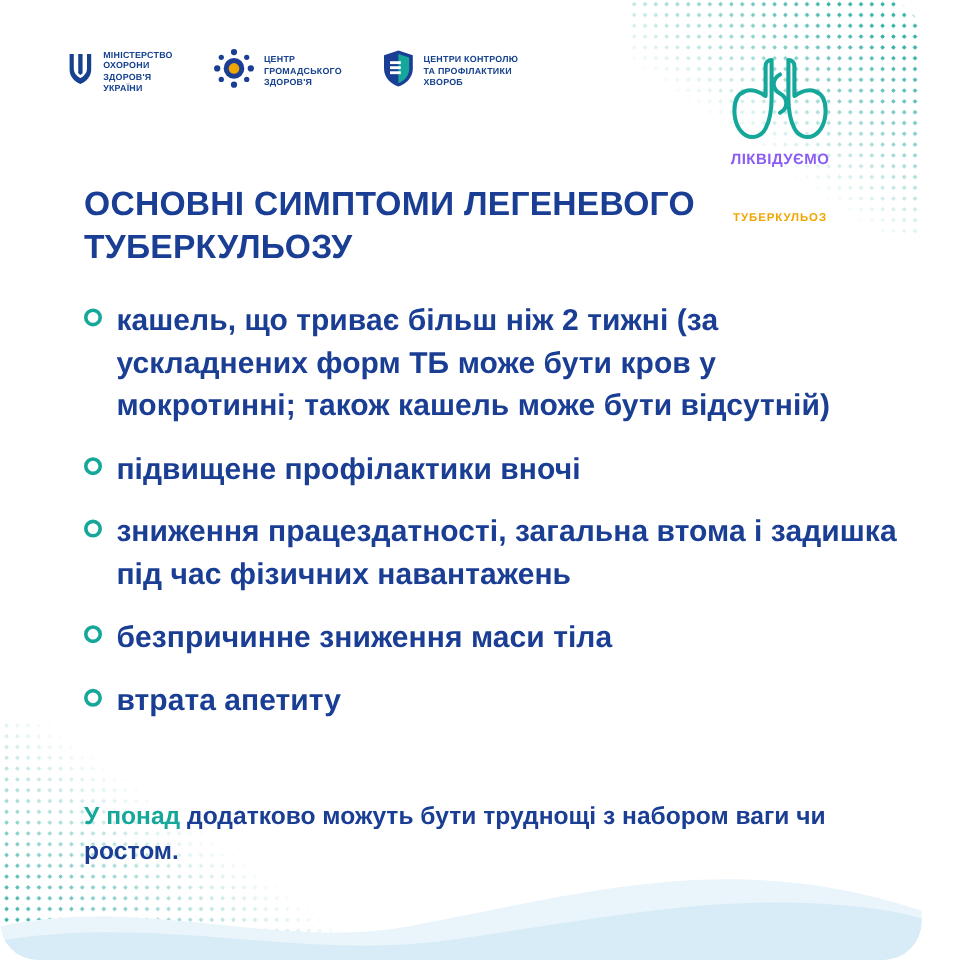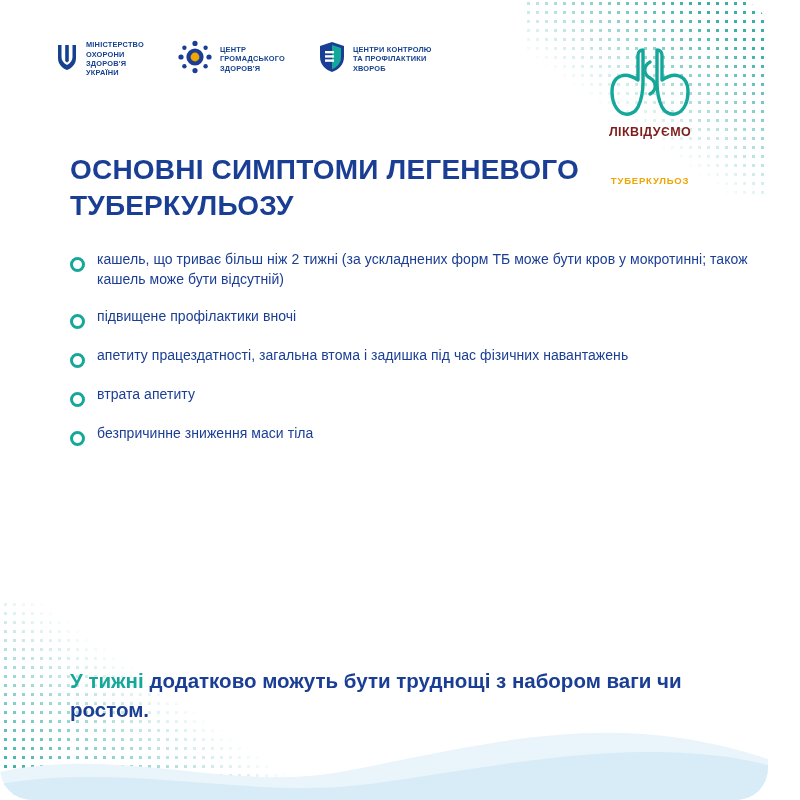--- a/index.html
+++ b/index.html
@@ -92,21 +92,21 @@
     top: 44px;
     right: 54px;
     width: 128px;
     text-align: center;
   }
   .campaign-title {
     margin-top: 3px;
     font-size: 12.5px;
     font-weight: bold;
     letter-spacing: .4px;
-    color: #7f1d1d;
+    color: #8b5cf6;
     text-transform: uppercase;
   }
   .campaign-sub {
     font-size: 9.5px;
     font-weight: bold;
     letter-spacing: .8px;
     color: #f0a500;
     text-transform: uppercase;
     margin-top: 36px;
   }
@@ -142,23 +142,23 @@
     flex: none;
     width: 15px;
     height: 15px;
     margin-top: 7px;
     border-radius: 50%;
     border: 3.4px solid #16a79b;
     box-sizing: border-box;
   }
   .item-text {
     color: #1b3e95;
-    font-size: 14px;
+    font-size: 25px;
     line-height: 1.42;
-    font-weight: normal;
+    font-weight: bold;
     letter-spacing: .05px;
   }
 
   
   .footnote {
     position: absolute;
     left: 70px;
     top: 645px;
     width: 660px;
     color: #1b3e95;
@@ -260,32 +260,32 @@
     </div>
 
 
     <div class="list-item">
       <span class="bullet"></span>
       <span class="item-text">підвищене профілактики вночі</span>
     </div>
 
     <div class="list-item">
       <span class="bullet"></span>
-      <span class="item-text">апетиту працездатності, загальна втома і задишка під час фізичних навантажень</span>
+      <span class="item-text">зниження працездатності, загальна втома і задишка під час фізичних навантажень</span>
+    </div>
+
+    <div class="list-item">
+      <span class="bullet"></span>
+      <span class="item-text">безпричинне зниження маси тіла</span>
     </div>
 
     <div class="list-item">
       <span class="bullet"></span>
       <span class="item-text">втрата апетиту</span>
     </div>
 
-    <div class="list-item">
-      <span class="bullet"></span>
-      <span class="item-text">безпричинне зниження маси тіла</span>
-    </div>
-
   </div>
 
   <p class="footnote">
-    <span class="accent">У тижні</span><span> додатково можуть бути труднощі з набором ваги чи ростом.</span>
+    <span class="accent">У понад</span><span> додатково можуть бути труднощі з набором ваги чи ростом.</span>
   </p>
 
 </div>
 
 </body></html>

